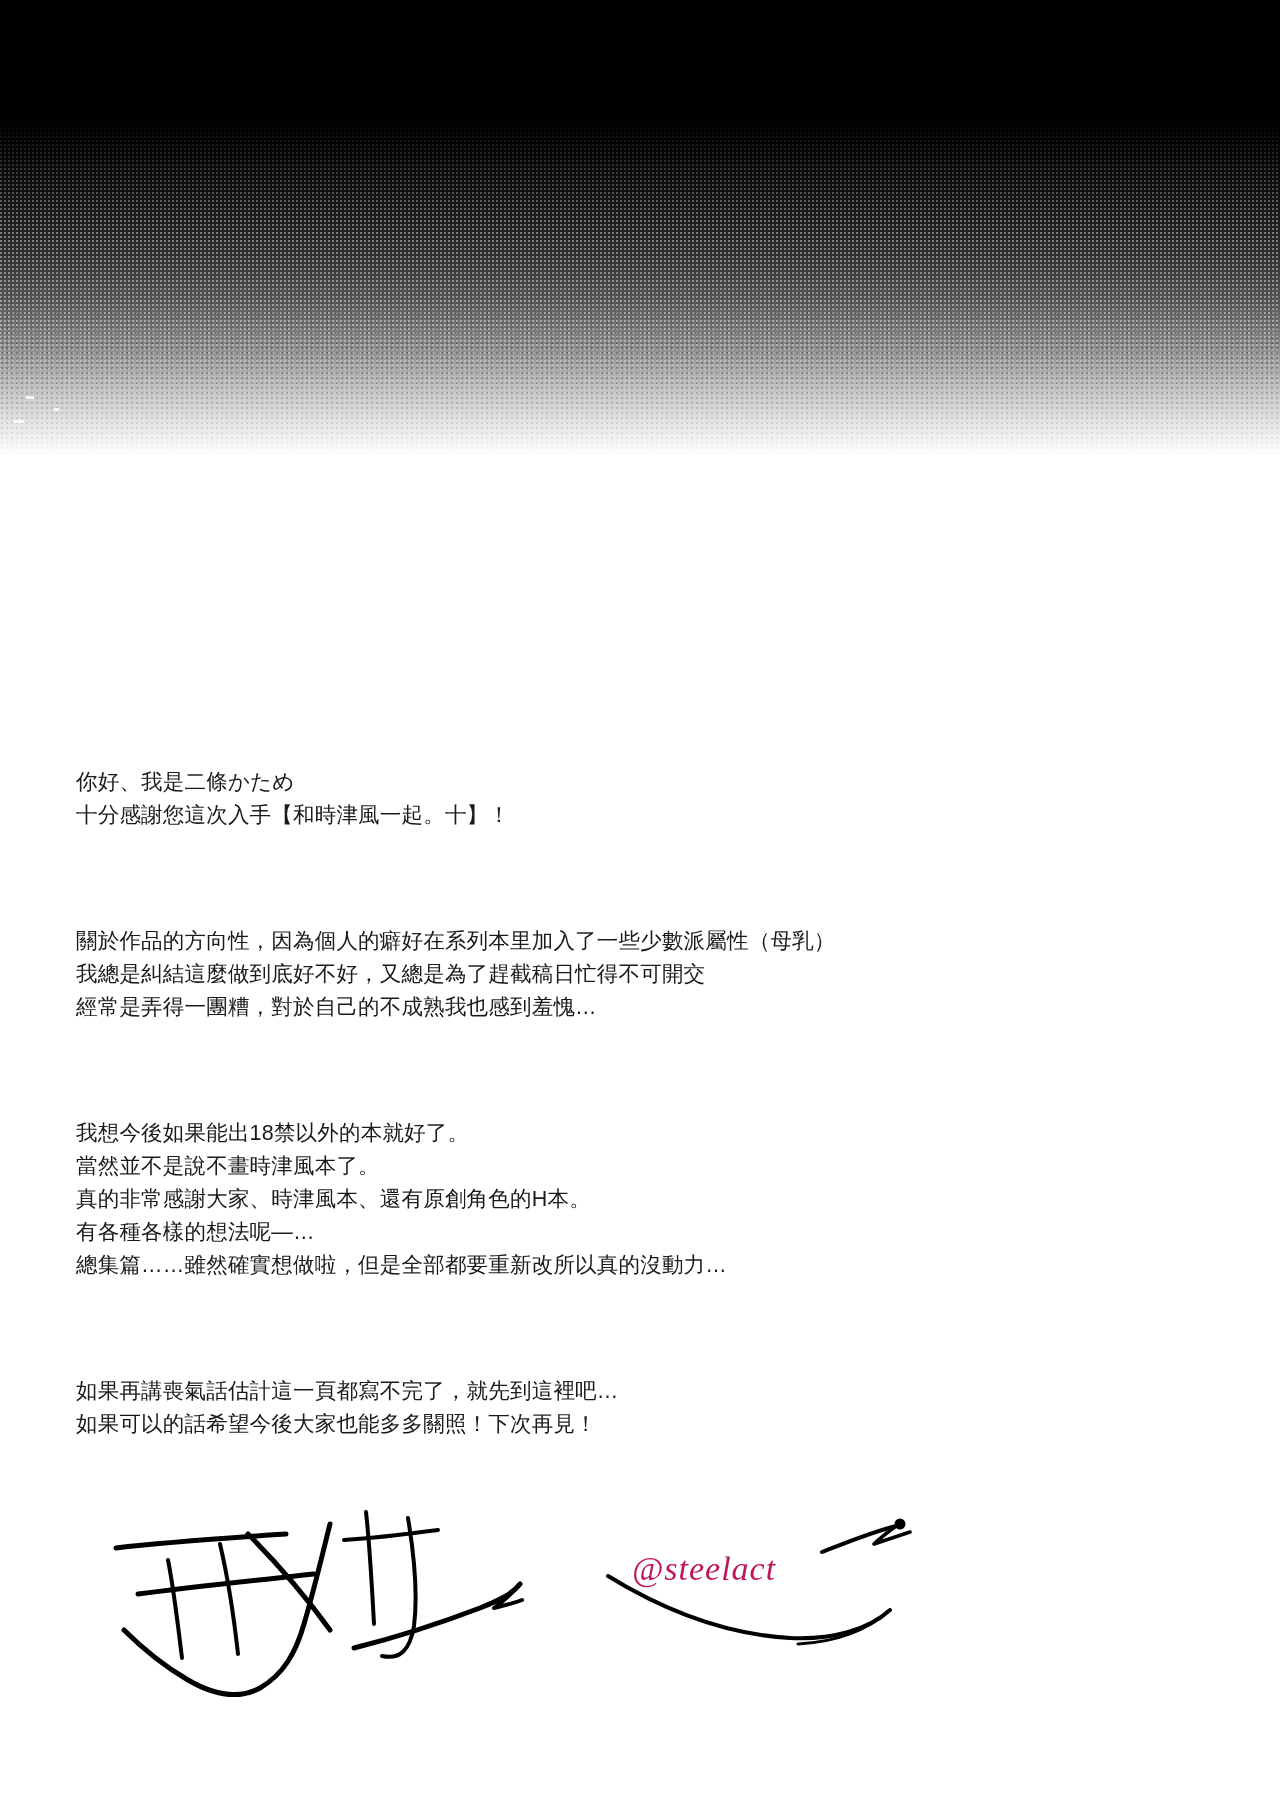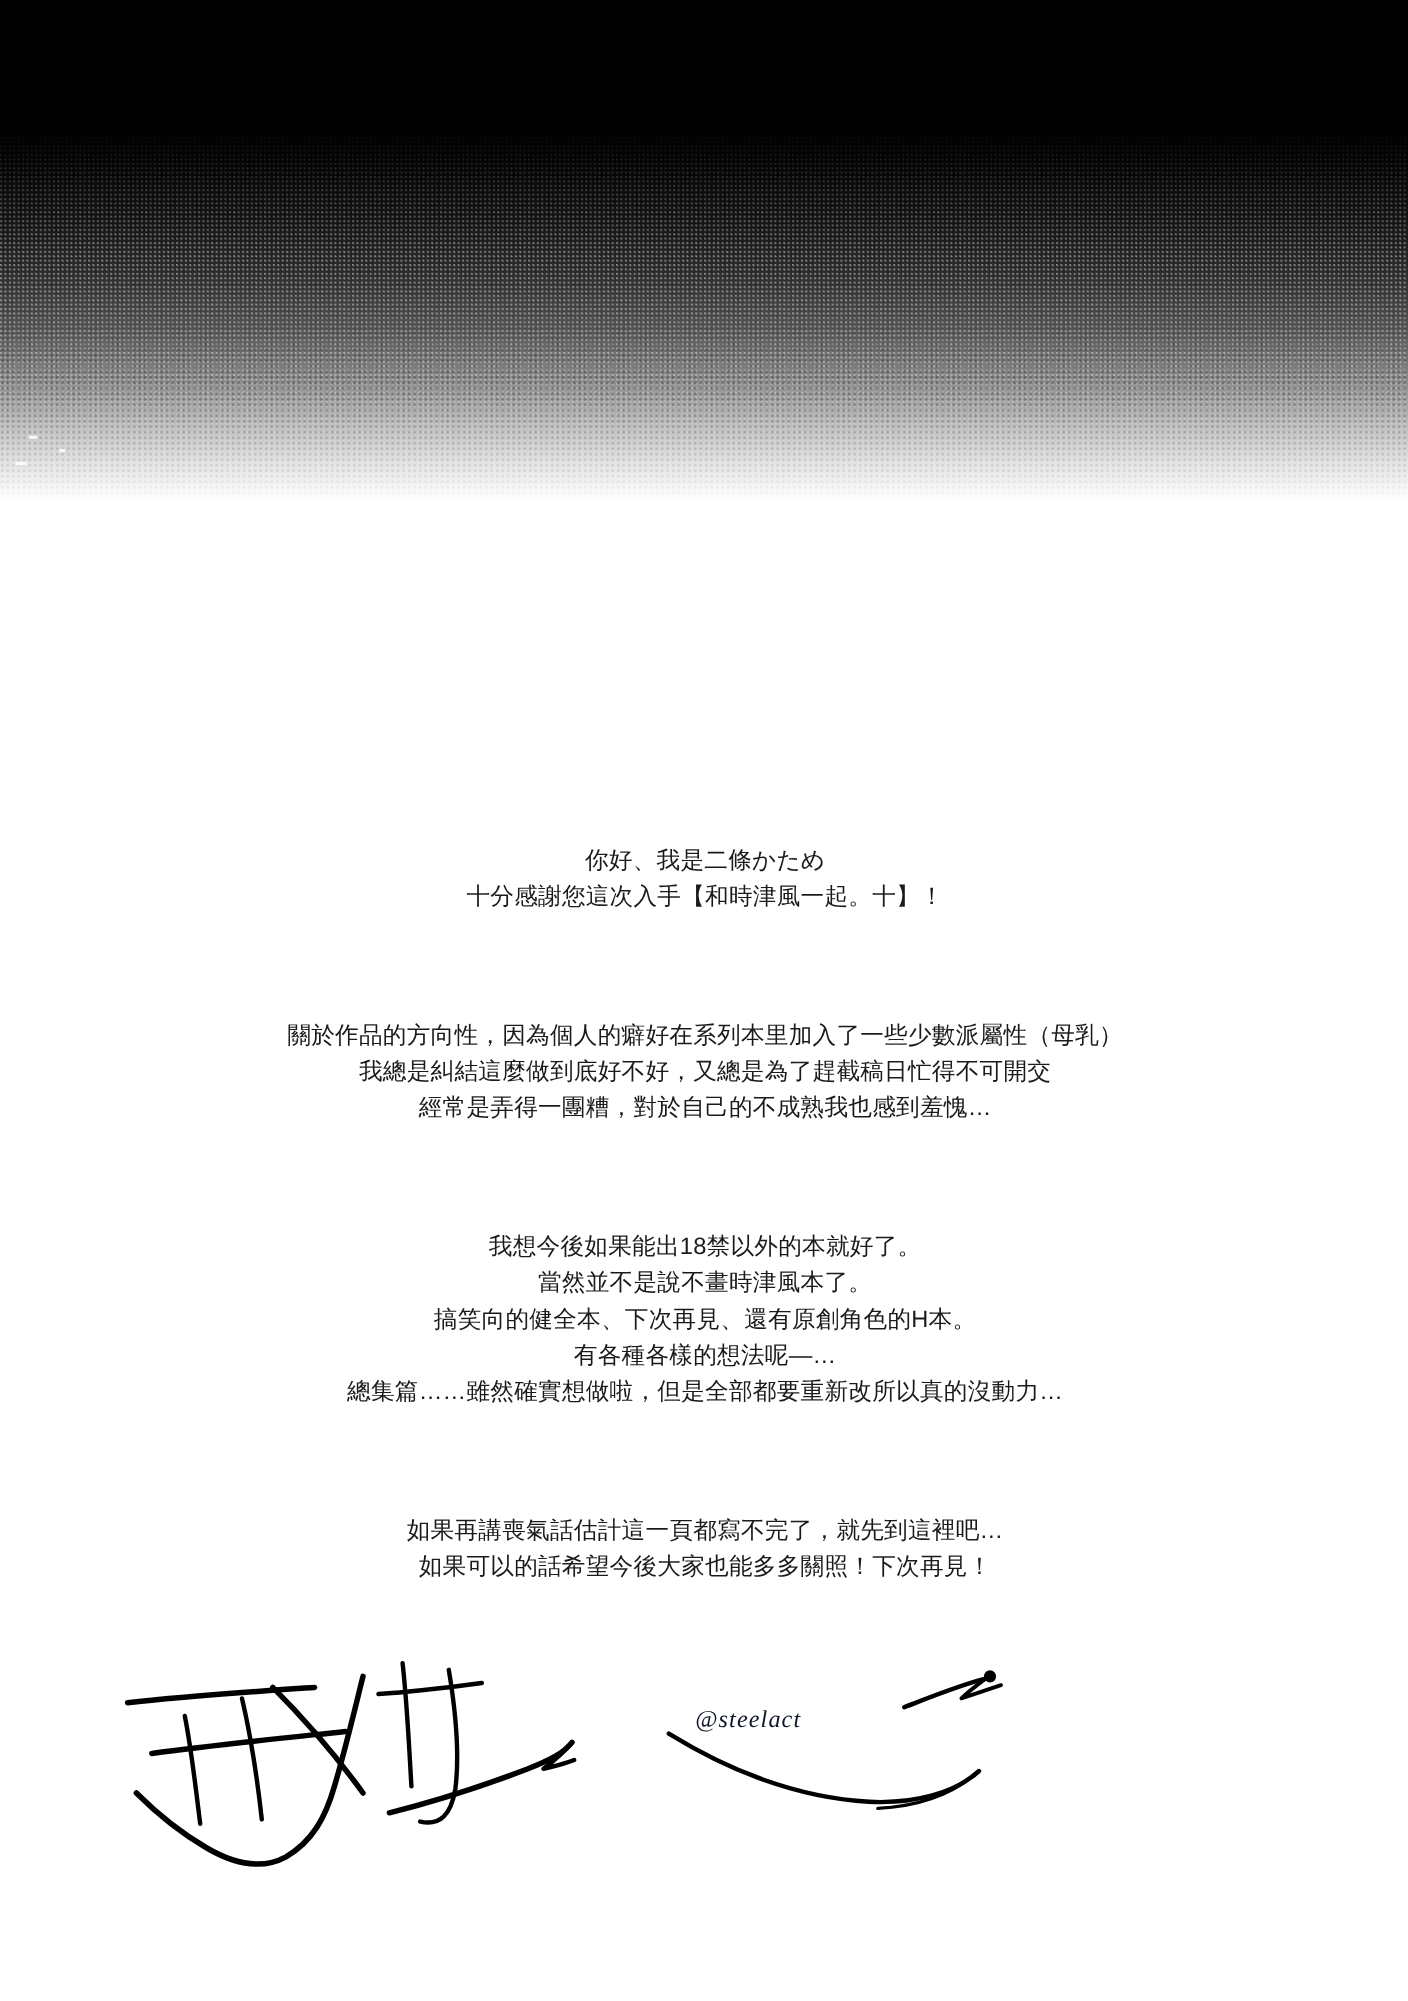--- a/index.html
+++ b/index.html
@@ -7,21 +7,20 @@
     padding: 0;
     background: #ffffff;
   }
   .page {
     position: relative;
     width: 1280px;
     height: 1819px;
     background: #ffffff;
     overflow: hidden;
     font-family: "Liberation Sans", sans-serif;
-    text-align: center;
   }
 
   
   .topband {
     position: absolute;
     left: 0;
     top: 0;
     width: 1280px;
     height: 470px;
     background:
@@ -104,22 +103,22 @@
     top: 1480px;
     width: 360px;
     height: 190px;
   }
   .sig-right-text {
     position: absolute;
     left: 632px;
     top: 1550px;
     font-family: "Liberation Serif", serif;
     font-style: italic;
-    font-size: 22px;
-    color: #0f172a;
+    font-size: 34px;
+    color: #be185d;
     letter-spacing: 1px;
     white-space: nowrap;
   }
 </style>
 </head>
 <body>
 
 <div class="page">
 
   <div class="topband"></div>
@@ -130,21 +129,21 @@
   <div class="speck" style="left:14px; top:420px; width:10px; height:3px;"></div>
 
   <div class="afterword">
     <p class="para">你好、我是二條かため
 十分感謝您這次入手【和時津風一起。十】！</p>
     <p class="para">關於作品的方向性，因為個人的癖好在系列本里加入了一些少數派屬性（母乳）
 我總是糾結這麼做到底好不好，又總是為了趕截稿日忙得不可開交
 經常是弄得一團糟，對於自己的不成熟我也感到羞愧…</p>
     <p class="para">我想今後如果能出18禁以外的本就好了。
 當然並不是說不畫時津風本了。
-搞笑向的健全本、下次再見、還有原創角色的H本。
+真的非常感謝大家、時津風本、還有原創角色的H本。
 有各種各樣的想法呢—…
 總集篇……雖然確實想做啦，但是全部都要重新改所以真的沒動力…</p>
     <p class="para">如果再講喪氣話估計這一頁都寫不完了，就先到這裡吧…
 如果可以的話希望今後大家也能多多關照！下次再見！</p>
   </div>
 
   <svg class="sig-left" viewBox="0 0 420 215" aria-hidden="true">
     <g fill="none" stroke="#000000" stroke-linecap="round" stroke-linejoin="round">
       <path d="M8,50 C60,44 120,40 178,36" stroke-width="5"></path>
       <path d="M30,96 C90,88 150,82 206,76" stroke-width="5"></path>

